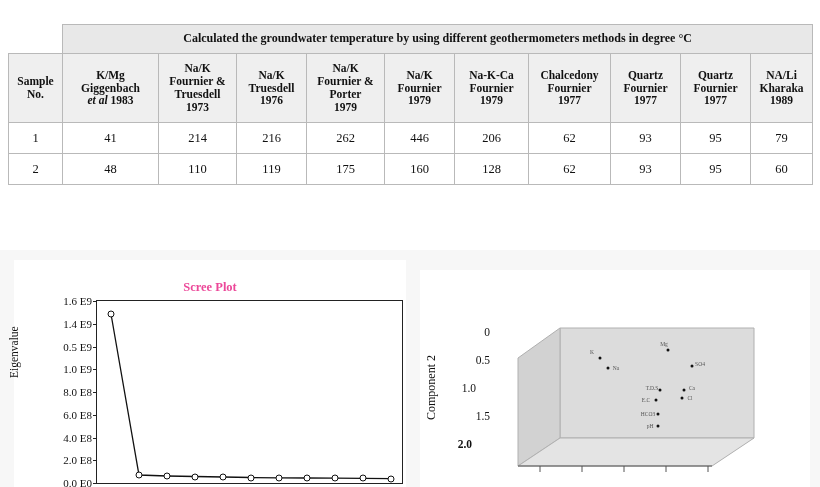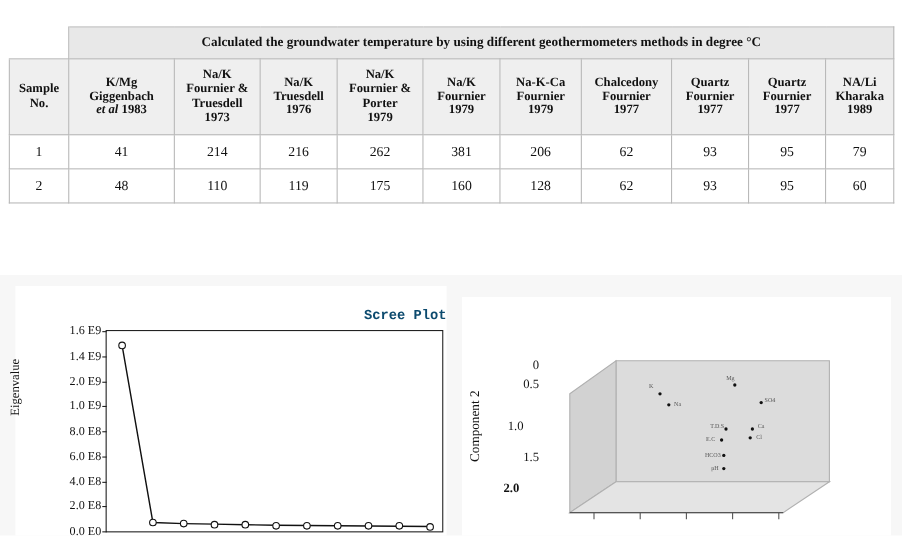--- a/index.html
+++ b/index.html
@@ -105,25 +105,25 @@
   }
   #comp-panel {
     left: 420px;
     top: 20px;
     width: 390px;
     height: 217px;
   }
   .fig-title {
     position: absolute;
     width: 100%;
-    text-align: right;
-    font-family: Liberation Mono, monospace;
+    text-align: center;
+    font-family: Liberation Serif, serif;
     font-weight: bold;
     font-size: 12.5px;
-    color: #0c4a6e;
+    color: #ec4899;
   }
   #scree-title { top: 20px; }
   #comp-title { top: 34px; font-size: 13px; }
 
   
   #scree-plotbox {
     position: absolute;
     left: 82px;
     top: 40px;
     width: 305px;
@@ -294,21 +294,21 @@
         </th>
       </tr>
     </thead>
     <tbody>
       <tr class="body-row">
         <td class="sample-cell">1</td>
         <td>41</td>
         <td>214</td>
         <td>216</td>
         <td>262</td>
-        <td>381</td>
+        <td>446</td>
         <td>206</td>
         <td>62</td>
         <td>93</td>
         <td>95</td>
         <td>79</td>
       </tr>
       <tr class="body-row">
         <td class="sample-cell">2</td>
         <td>48</td>
         <td>110</td>
@@ -337,21 +337,21 @@
       <div class="ytick" style="top:159.25px;">2.0 E8</div>
       <div class="ytick-mark" style="top:159.25px;"></div>
       <div class="ytick" style="top:136.5px;">4.0 E8</div>
       <div class="ytick-mark" style="top:136.5px;"></div>
       <div class="ytick" style="top:113.75px;">6.0 E8</div>
       <div class="ytick-mark" style="top:113.75px;"></div>
       <div class="ytick" style="top:91px;">8.0 E8</div>
       <div class="ytick-mark" style="top:91px;"></div>
       <div class="ytick" style="top:68.25px;">1.0 E9</div>
       <div class="ytick-mark" style="top:68.25px;"></div>
-      <div class="ytick" style="top:45.5px;">2.0 E9</div>
+      <div class="ytick" style="top:45.5px;">0.5 E9</div>
       <div class="ytick-mark" style="top:45.5px;"></div>
       <div class="ytick" style="top:22.75px;">1.4 E9</div>
       <div class="ytick-mark" style="top:22.75px;"></div>
       <div class="ytick" style="top:0px;">1.6 E9</div>
       <div class="ytick-mark" style="top:0px;"></div>
 
       <svg width="305" height="182" style="position:absolute;left:0;top:0;">
         <polyline points="14,13 42,174 70,175 98,175.5 126,176 154,176.5 182,176.8 210,177 238,177.2 266,177.4 294,177.6" fill="none" stroke="#111111" stroke-width="1.3"></polyline>
       </svg>
       <div class="scree-dot" style="left:14px; top:13px;"></div>
@@ -365,21 +365,21 @@
       <div class="scree-dot" style="left:238px; top:177.2px;"></div>
       <div class="scree-dot" style="left:266px; top:177.4px;"></div>
       <div class="scree-dot" style="left:294px; top:177.6px;"></div>
     </div>
   </div>
 
   <div class="panel" id="comp-panel">
     <div id="comp-ylabel">Component 2</div>
 
     <div class="comp-ytick" style="left:44px; top:62px; width:26px;">0</div>
-    <div class="comp-ytick" style="left:34px; top:80px; width:36px;">0.5</div>
+    <div class="comp-ytick" style="left:34px; top:90px; width:36px;">0.5</div>
     <div class="comp-ytick" style="left:20px; top:118px; width:36px;">1.0</div>
     <div class="comp-ytick" style="left:34px; top:146px; width:36px;">1.5</div>
     <div class="comp-ytick" style="left:16px; top:174px; width:36px;font-weight:bold;">2.0</div>
 
     <div id="comp-3d">
       <svg width="268" height="158" style="position:absolute;left:0;top:0;">
 
         <polygon points="44,2 238,2 238,112 44,112" fill="#dcdcdc" stroke="#b0b0b0" stroke-width="1"></polygon>
 
         <polygon points="2,32 44,2 44,112 2,140" fill="#d2d2d2" stroke="#b0b0b0" stroke-width="1"></polygon>

